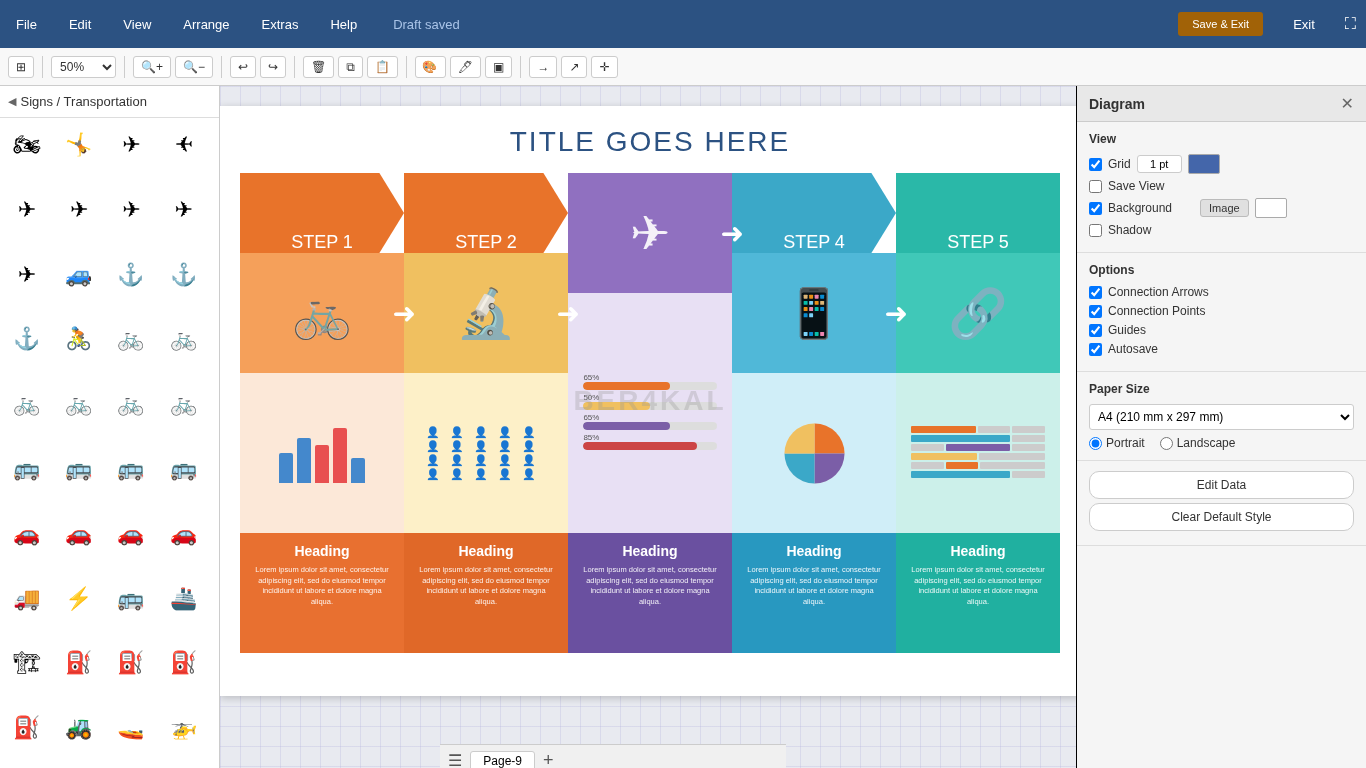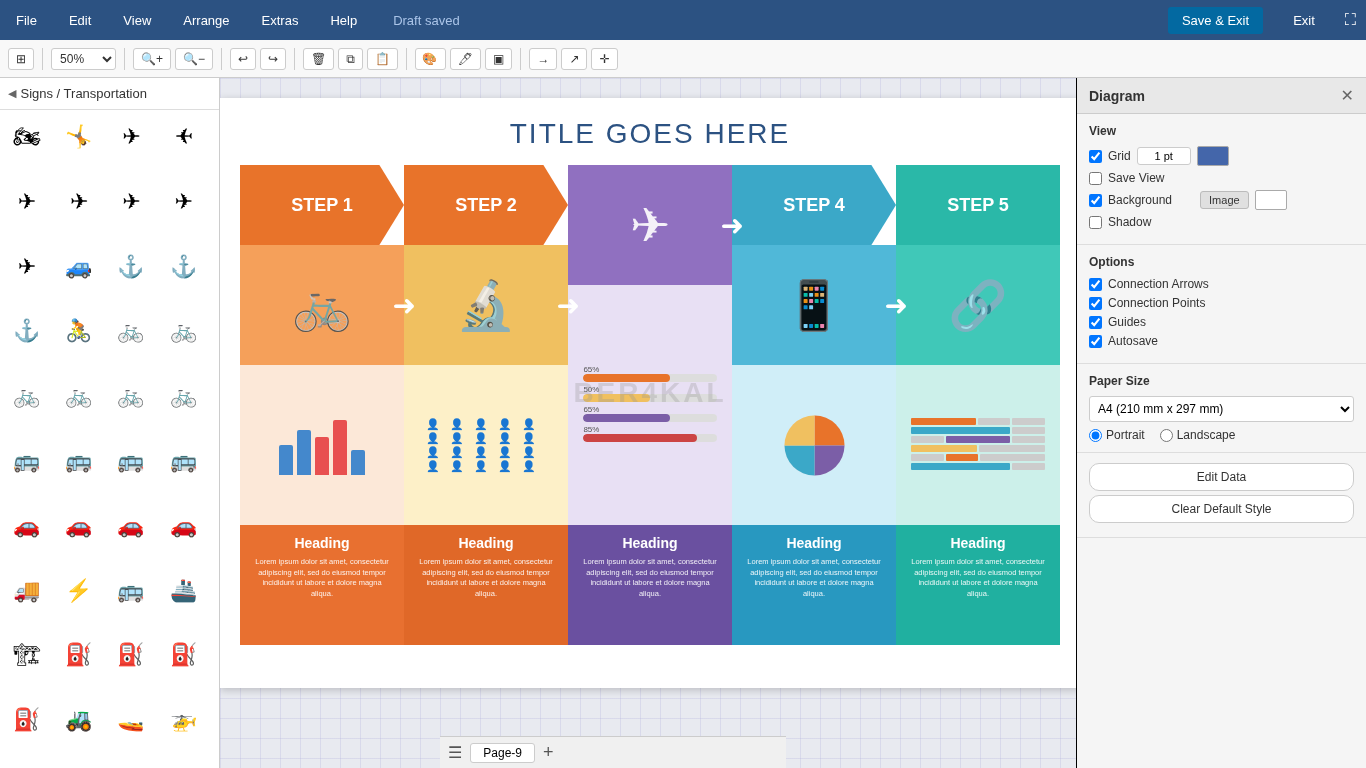--- a/index.html
+++ b/index.html
@@ -1,40 +1,40 @@
 <!DOCTYPE html>
 <html><head>
   <meta charset="utf-8">
   <style>
     * { box-sizing: border-box; margin: 0; padding: 0; }
     body { font-family: Arial, sans-serif; background: #f0f0f0; width: 1366px; height: 768px; overflow: hidden; }
 
     
     #menu-bar {
       background: #2c5282;
-      height: 40px;
+      height: 48px;
       display: flex;
       align-items: center;
       padding: 0 10px;
       gap: 20px;
     }
     .menu-item {
       color: white;
       font-size: 13px;
       cursor: pointer;
       padding: 4px 6px;
     }
     #draft-saved { color: #aac4e8; font-size: 13px; margin-left: 10px; }
     #save-exit-btn {
       margin-left: auto;
-      background: #0369a1;
+      background: #a16207;
       color: white;
       border: none;
       padding: 6px 14px;
-      font-size: 13px;
+      font-size: 11px;
       cursor: pointer;
       border-radius: 3px;
     }
     #exit-btn {
       background: transparent;
       color: white;
       border: none;
       padding: 6px 10px;
       font-size: 13px;
       cursor: pointer;
@@ -169,24 +169,24 @@
     }
     .step-col {
       flex: 1;
       display: flex;
       flex-direction: column;
       position: relative;
     }
     .step-header {
       height: 80px;
       display: flex;
-      align-items: center;
+      align-items: flex-end;
       justify-content: center;
       font-size: 18px;
-      font-weight: bold;
+      font-weight: normal;
       color: white;
       position: relative;
       clip-path: polygon(0 0, 85% 0, 100% 50%, 85% 100%, 0 100%);
     }
     .step-header.s1 { background: #e8732a; }
     .step-header.s2 { background: #e8732a; }
     .step-header.s3 { background: #7b5ea7; }
     .step-header.s4 { background: #3ba8c8; }
     .step-header.s5 { background: #2ab8a8; clip-path: none; }
 
@@ -365,21 +365,21 @@
       font-size: 12px;
       color: #333;
     }
     .checkbox-row input[type="checkbox"] { cursor: pointer; }
     .grid-input {
       display: flex;
       align-items: center;
       gap: 6px;
     }
     .pt-input {
-      width: 54px;
+      width: 45px;
       border: 1px solid #ccc;
       border-radius: 3px;
       padding: 2px 4px;
       font-size: 11px;
       text-align: center;
     }
     .color-box {
       width: 32px;
       height: 20px;
       border: 1px solid #aaa;

